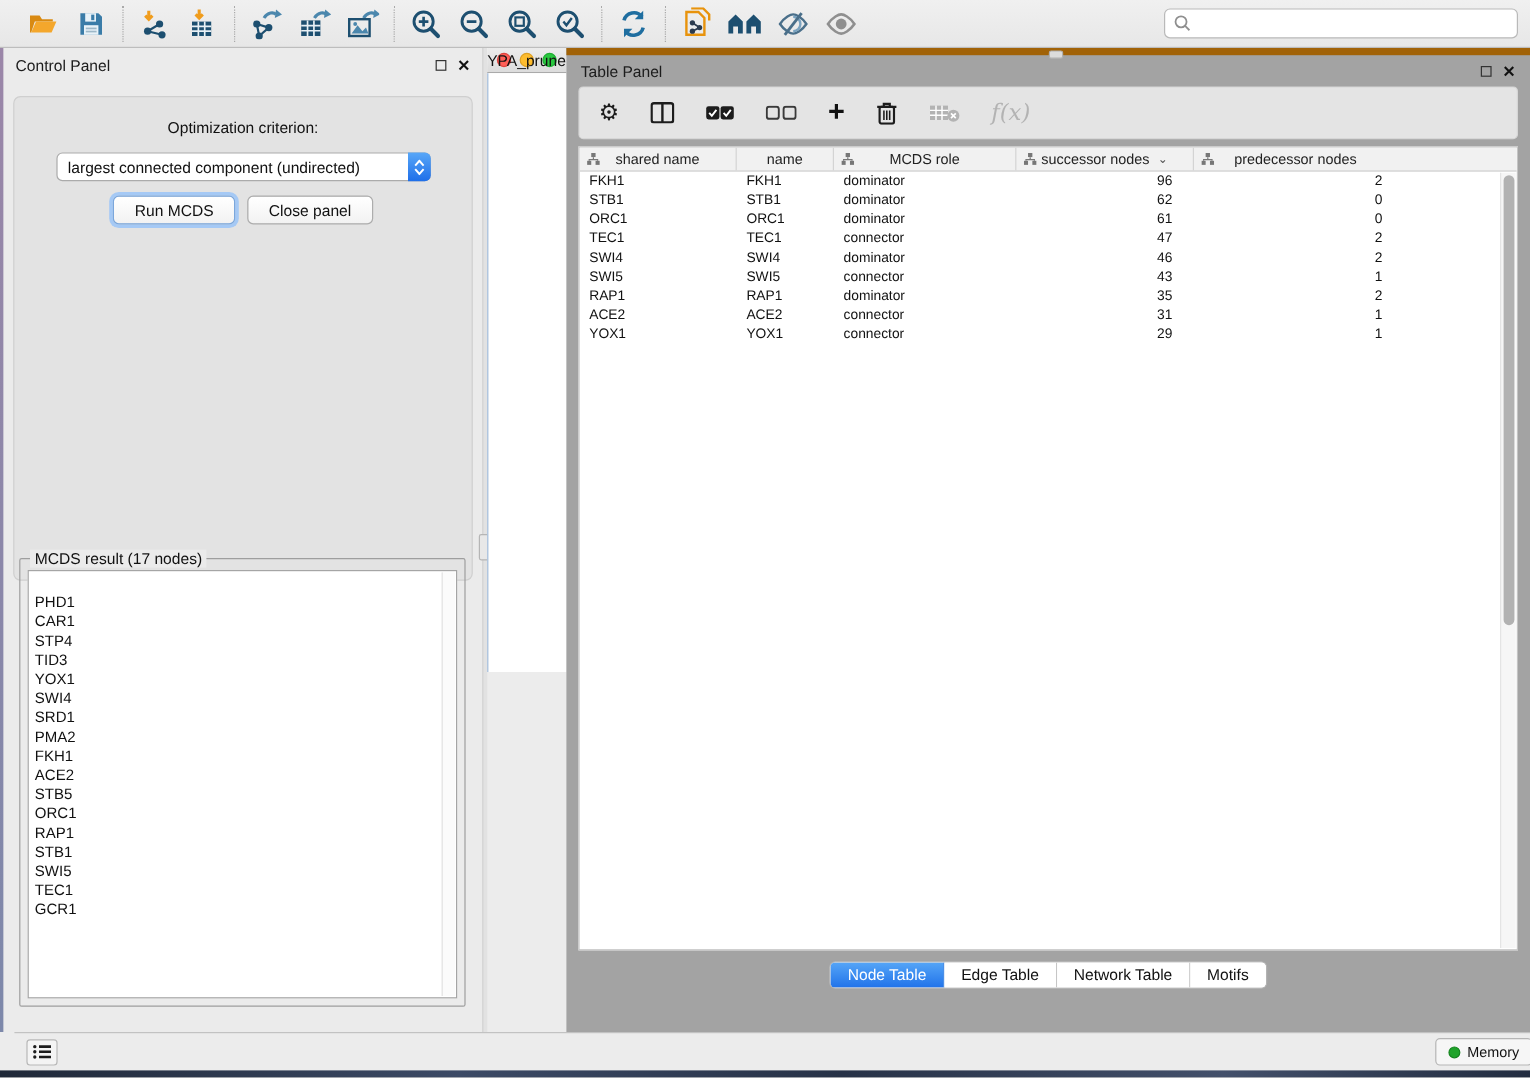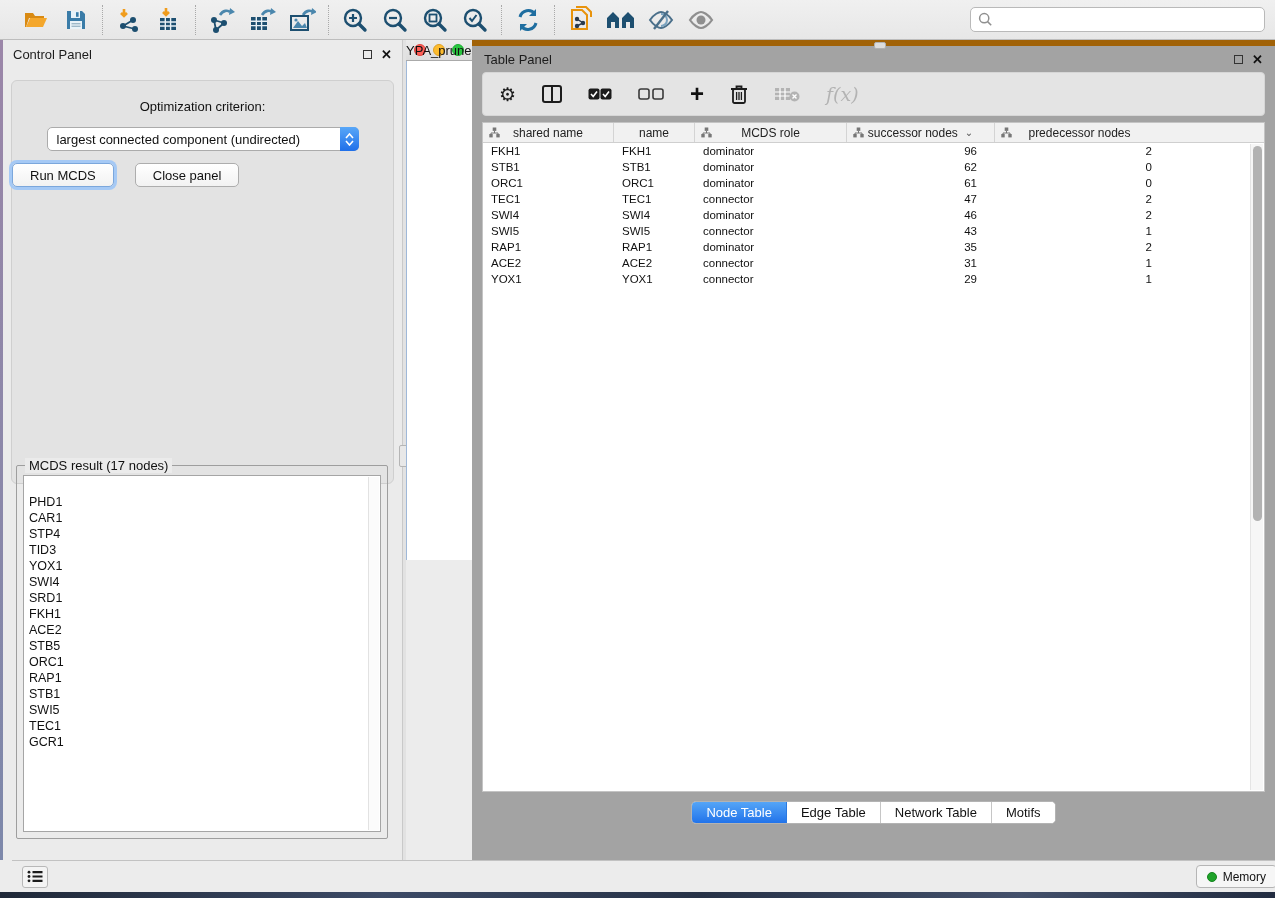--- a/index.html
+++ b/index.html
@@ -40,21 +40,21 @@
 
   .cp-box { position:absolute; left:8px; right:8px; top:40px; height:404px; background:#e3e3e3;
     border:1px solid #cfcfcf; border-radius:6px; padding-top:18px; }
   .crit-label { text-align:center; font-size:13px; color:#111; }
   .selectwrap { margin:13px auto 0; width:312px; height:24px; background:#fff; border:1px solid #ababab;
     border-radius:5px; display:flex; align-items:center; position:relative; }
   .selectwrap .selval { flex:1; font-size:13px; padding-left:9px; color:#111; white-space:nowrap; }
   .stepper { width:19px; height:24px; margin-right:-1px; border-radius:0 5px 5px 0;
     background:linear-gradient(#58a7f8,#1f6fe9); display:flex; flex-direction:column; align-items:center; justify-content:center; gap:1px; }
   .stepper svg { display:block; }
-  .btn-row { display:flex; justify-content:flex-start; gap:21px; margin-top:12px; }
+  .btn-row { display:flex; justify-content:center; gap:10px; margin-top:12px; }
   .pushbtn { height:24px; padding:0 17px; background:linear-gradient(#ffffff,#f2f2f2); border:1px solid #adadad;
     border-radius:5px; font-size:13px; color:#111; display:flex; align-items:center; }
   .pushbtn.focused { box-shadow:0 0 0 3px #a5c9f5; border-color:#7ba7dc; }
 
   .groupbox { position:absolute; left:13px; right:14px; top:425px; height:374px;
     border:1px solid #9e9e9e; border-radius:2px; }
   .legend { position:absolute; left:8px; top:-8px; background:#ebebeb; padding:0 4px; font-size:13px; color:#111; }
   .mcds-list { position:absolute; inset:9px 6px 6px 6px; background:#fff; border:1px solid #a5a5a5; overflow:hidden; }
   .mcds-scroll { position:absolute; top:1px; bottom:1px; right:1px; width:11px; background:#fbfbfb; border-left:1px solid #e2e2e2; }
   .mcds-item { font-size:12.5px; color:#111; line-height:16px; padding-left:5px; }
@@ -312,20 +312,21 @@
         <span class="legend">MCDS result (17 nodes)</span>
         <div class="mcds-list">
           <div class="mcds-items" id="mcds-items">
               <div class="mcds-item">PHD1</div>
               <div class="mcds-item">CAR1</div>
               <div class="mcds-item">STP4</div>
               <div class="mcds-item">TID3</div>
               <div class="mcds-item">YOX1</div>
               <div class="mcds-item">SWI4</div>
               <div class="mcds-item">SRD1</div>
+              <div class="mcds-item">PMA2</div>
               <div class="mcds-item">FKH1</div>
               <div class="mcds-item">ACE2</div>
               <div class="mcds-item">STB5</div>
               <div class="mcds-item">ORC1</div>
               <div class="mcds-item">RAP1</div>
               <div class="mcds-item">STB1</div>
               <div class="mcds-item">SWI5</div>
               <div class="mcds-item">TEC1</div>
               <div class="mcds-item">GCR1</div>
             </div>

